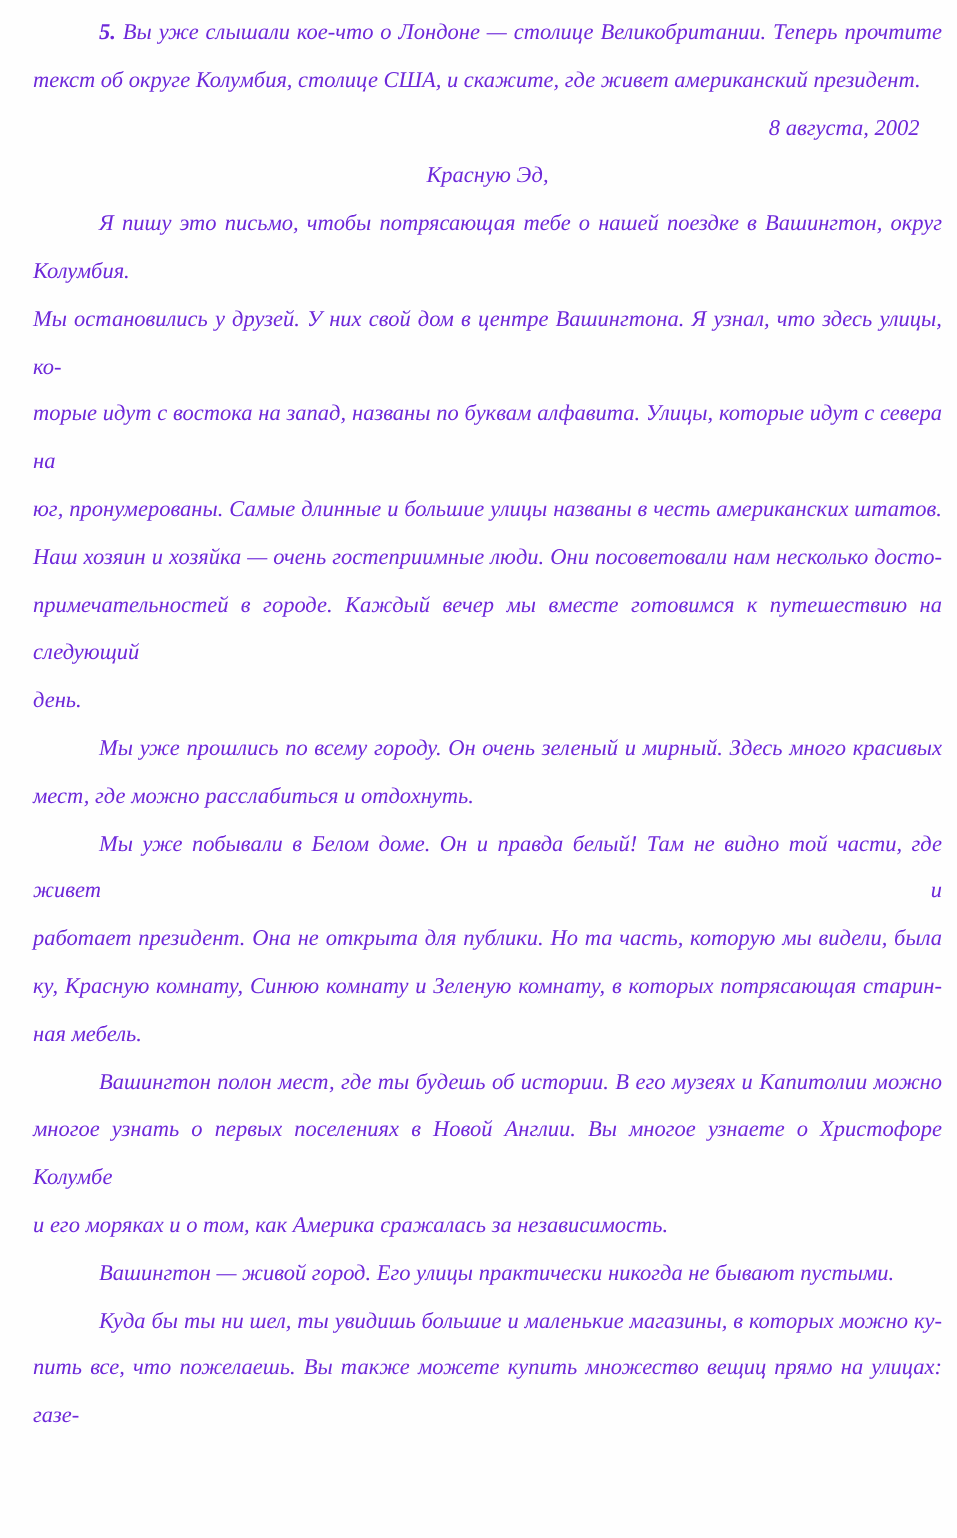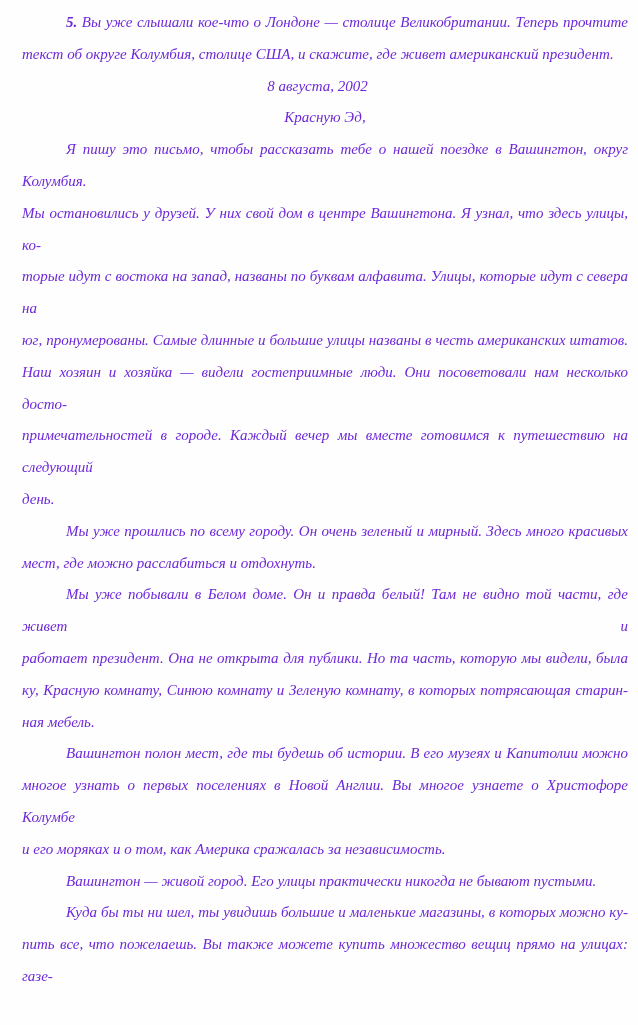--- a/index.html
+++ b/index.html
@@ -29,44 +29,44 @@
     text-align: center;
     text-align-last: left;
   }
   .line.first {
     text-indent: 44px;
   }
   .task-number {
     font-weight: bold;
   }
   .date-line {
-    text-align: center;
+    text-align: right;
     padding-right: 15px;
   }
   .salutation-line {
     text-align: center;
   }
 </style>
 </head>
 <body>
 
 <div class="page">
   <div id="task">
       <div class="line first"><span class="task-number">5. </span>Вы уже слышали кое-что о Лондоне — столице Великобритании. Теперь прочтите</div>
       <div class="line last">текст об округе Колумбия, столице США, и скажите, где живет американский президент.</div>
     </div>
   <div class="date-line">8 августа, 2002</div>
   <div class="salutation-line">Красную Эд,</div>
   <div id="letter-body">
       <div>
-        <div class="line first">Я пишу это письмо, чтобы рассказать тебе о нашей поездке в Вашингтон, округ Колумбия.</div>
+        <div class="line first">Я пишу это письмо, чтобы потрясающая тебе о нашей поездке в Вашингтон, округ Колумбия.</div>
         <div class="line">Мы остановились у друзей. У них свой дом в центре Вашингтона. Я узнал, что здесь улицы, ко-</div>
         <div class="line">торые идут с востока на запад, названы по буквам алфавита. Улицы, которые идут с севера на</div>
         <div class="line">юг, пронумерованы. Самые длинные и большие улицы названы в честь американских штатов.</div>
-        <div class="line">Наш хозяин и хозяйка — видели гостеприимные люди. Они посоветовали нам несколько досто-</div>
+        <div class="line">Наш хозяин и хозяйка — очень гостеприимные люди. Они посоветовали нам несколько досто-</div>
         <div class="line">примечательностей в городе. Каждый вечер мы вместе готовимся к путешествию на следующий</div>
         <div class="line last">день.</div>
       </div>
       <div>
         <div class="line first">Мы уже прошлись по всему городу. Он очень зеленый и мирный. Здесь много красивых</div>
         <div class="line last">мест, где можно расслабиться и отдохнуть.</div>
       </div>
       <div>
         <div class="line first">Мы уже побывали в Белом доме. Он и правда белый! Там не видно той части, где живет и</div>
         <div class="line">работает президент. Она не открыта для публики. Но та часть, которую мы видели, была</div>

